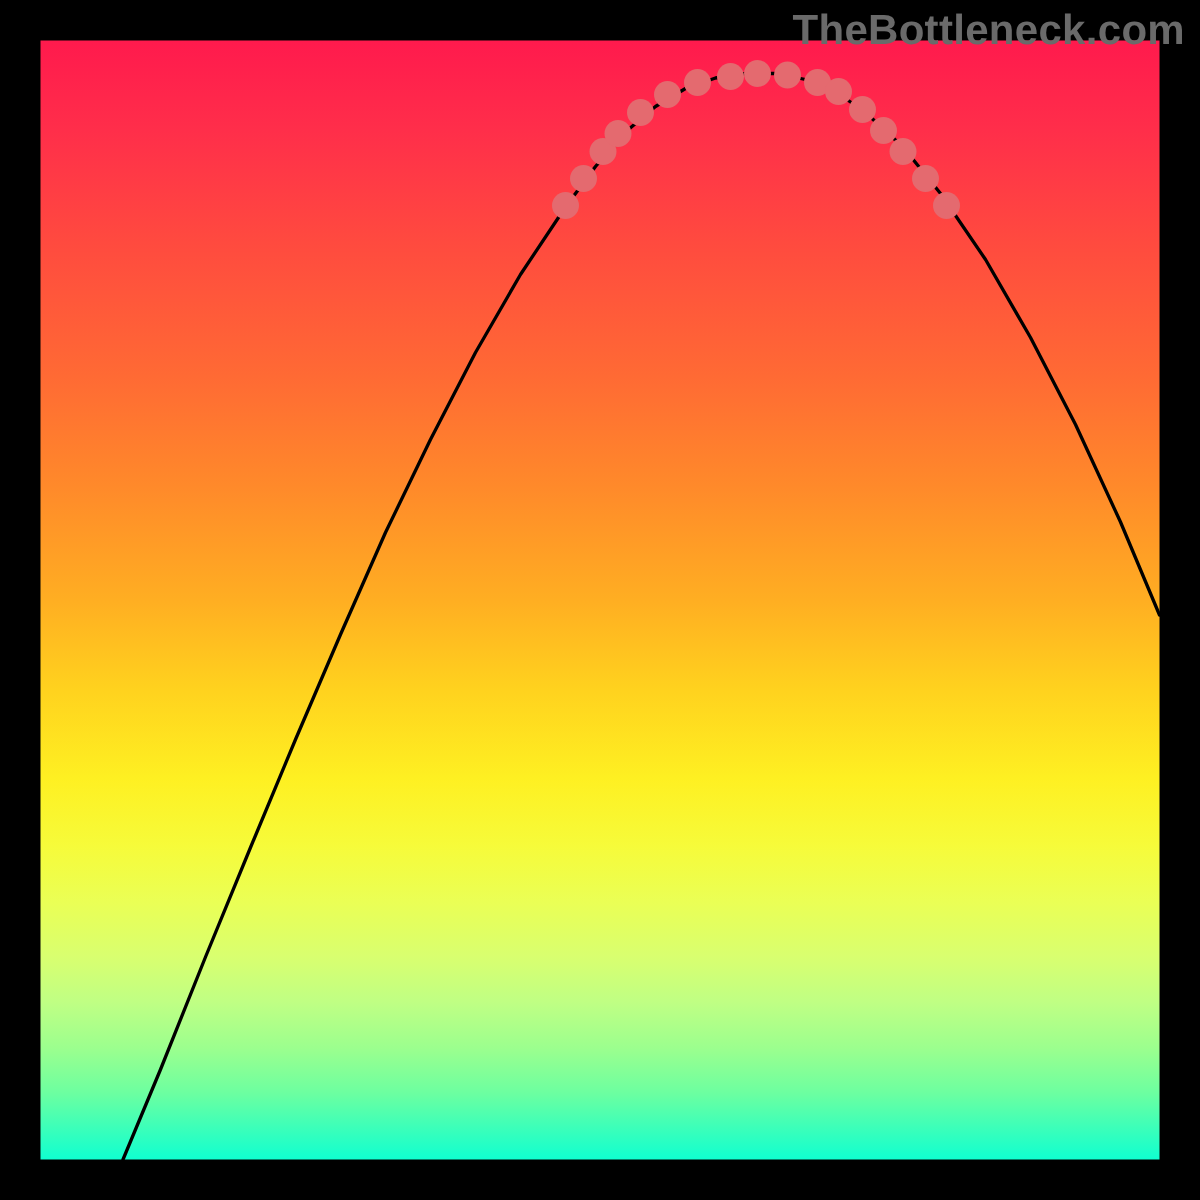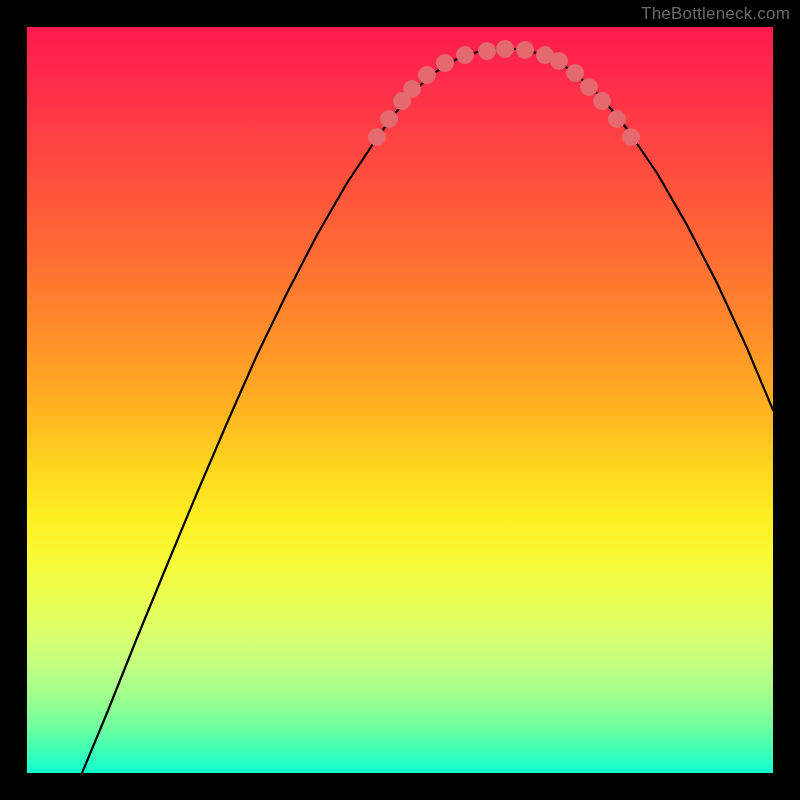--- a/index.html
+++ b/index.html
@@ -41,22 +41,22 @@
       #6dffa0 94%,
       #2fffc0 98%,
       #10ffd0 100%
     );
   }
   .watermark {
     position: absolute;
     top: 4px;
     right: 10px;
     color: #6a6a6a;
-    font-size: 17px;
-    font-weight: 400;
+    font-size: 28px;
+    font-weight: 700;
     letter-spacing: 0.2px;
     user-select: none;
   }
   svg.curve {
     position: absolute;
     left: 0;
     top: 0;
     width: 746px;
     height: 746px;
     overflow: visible;

